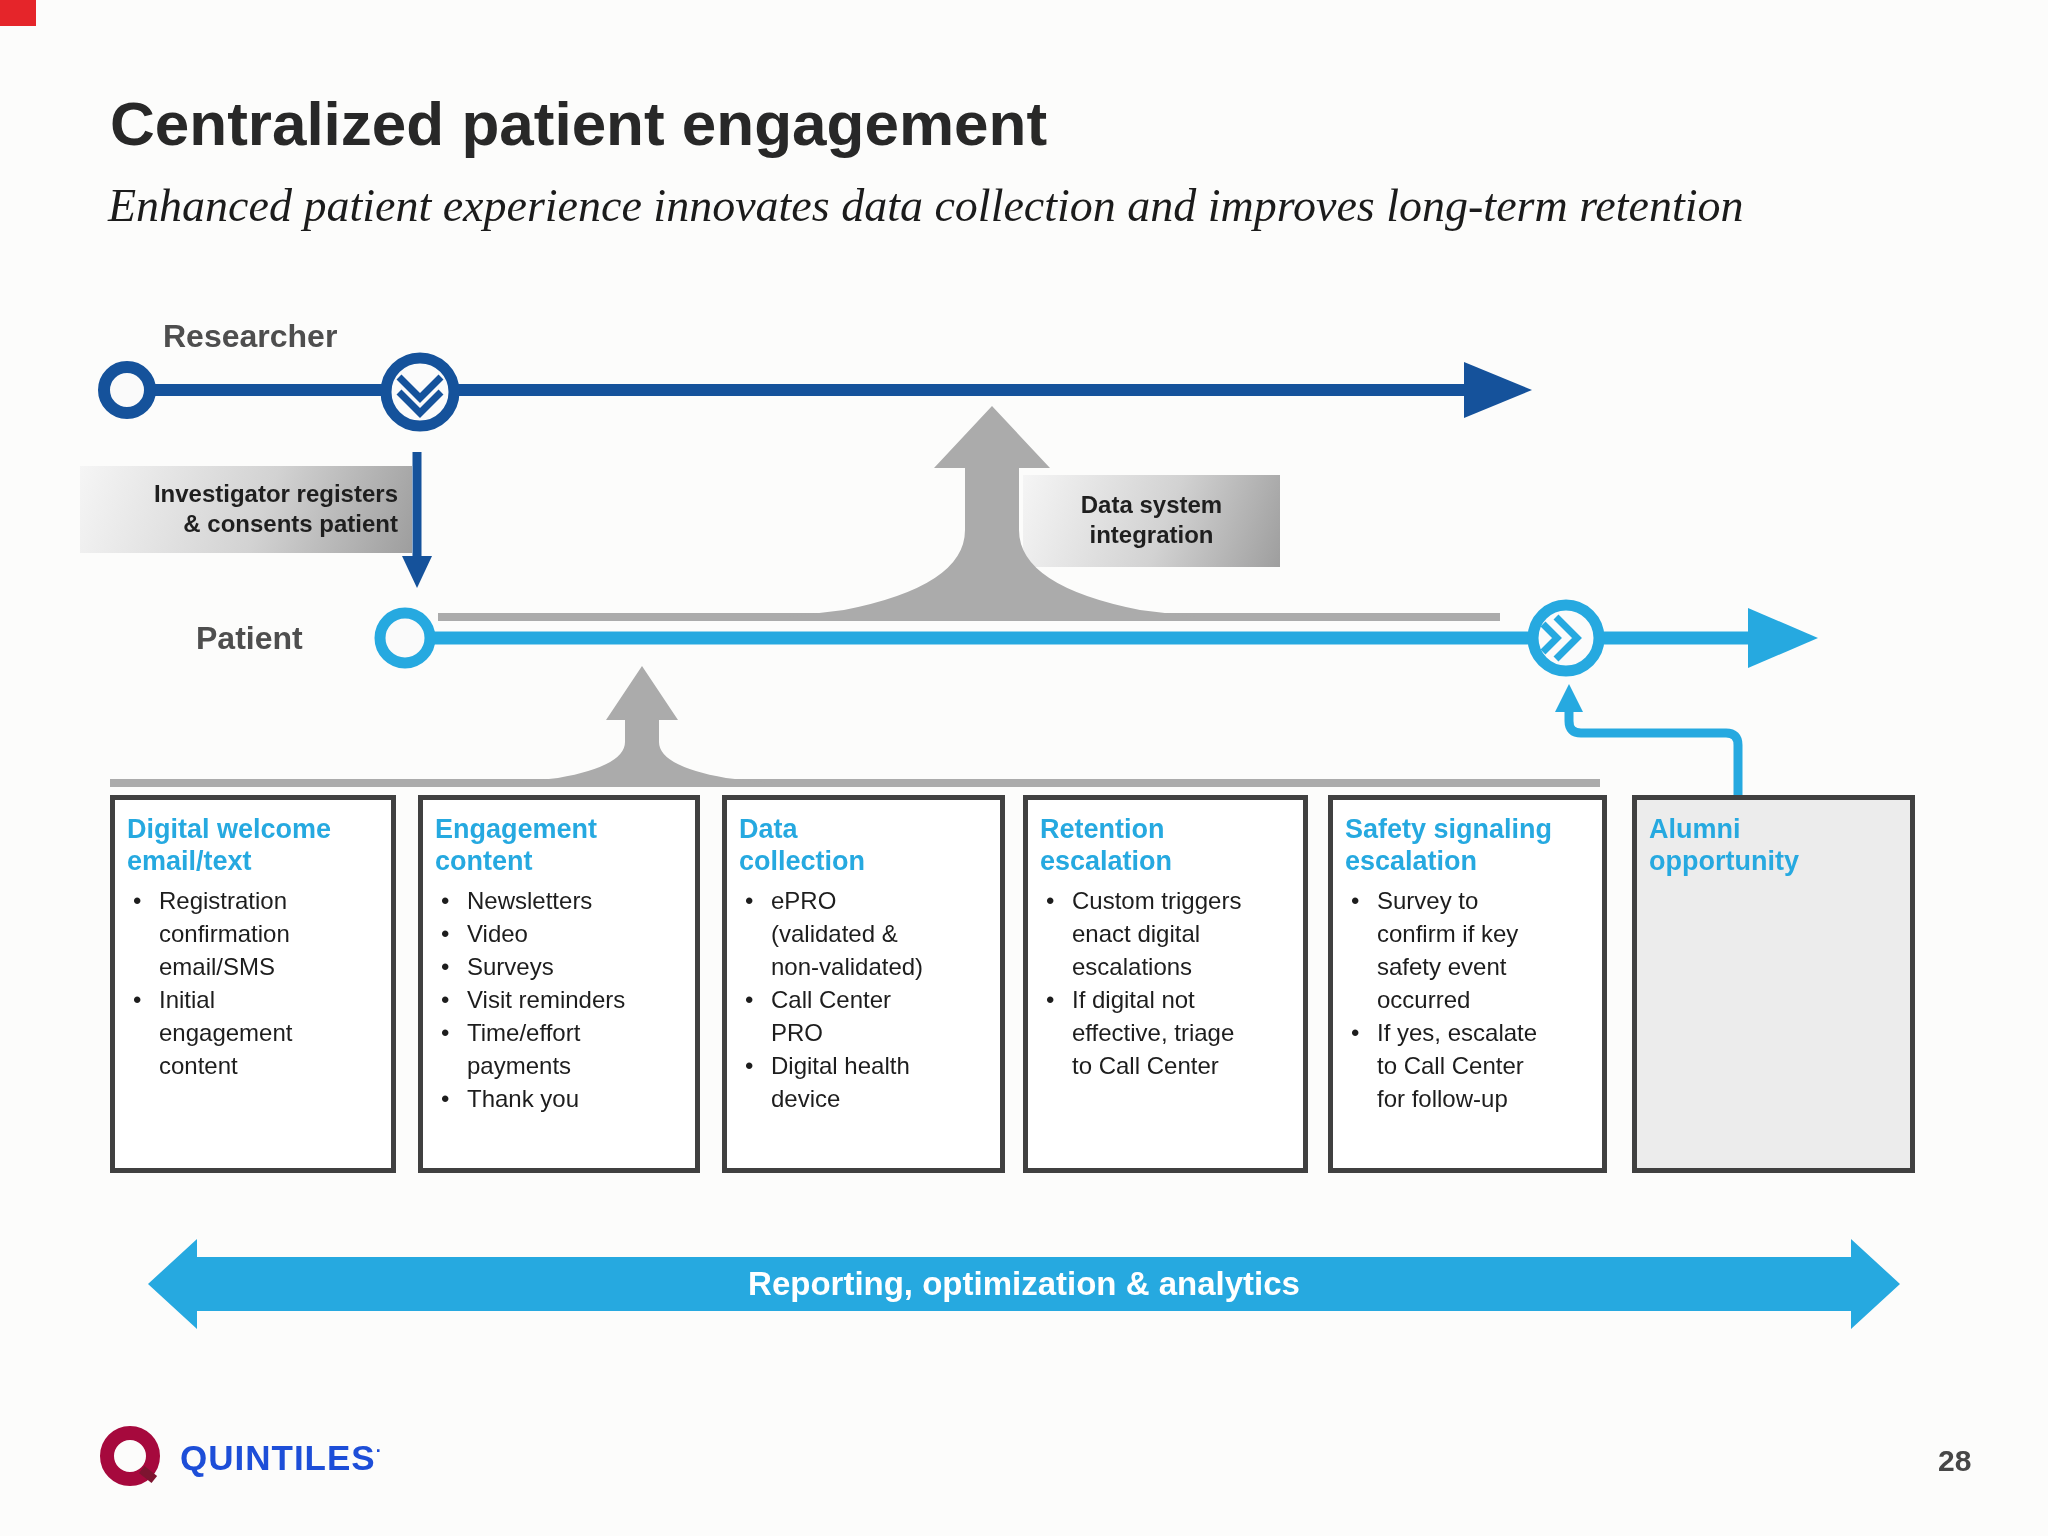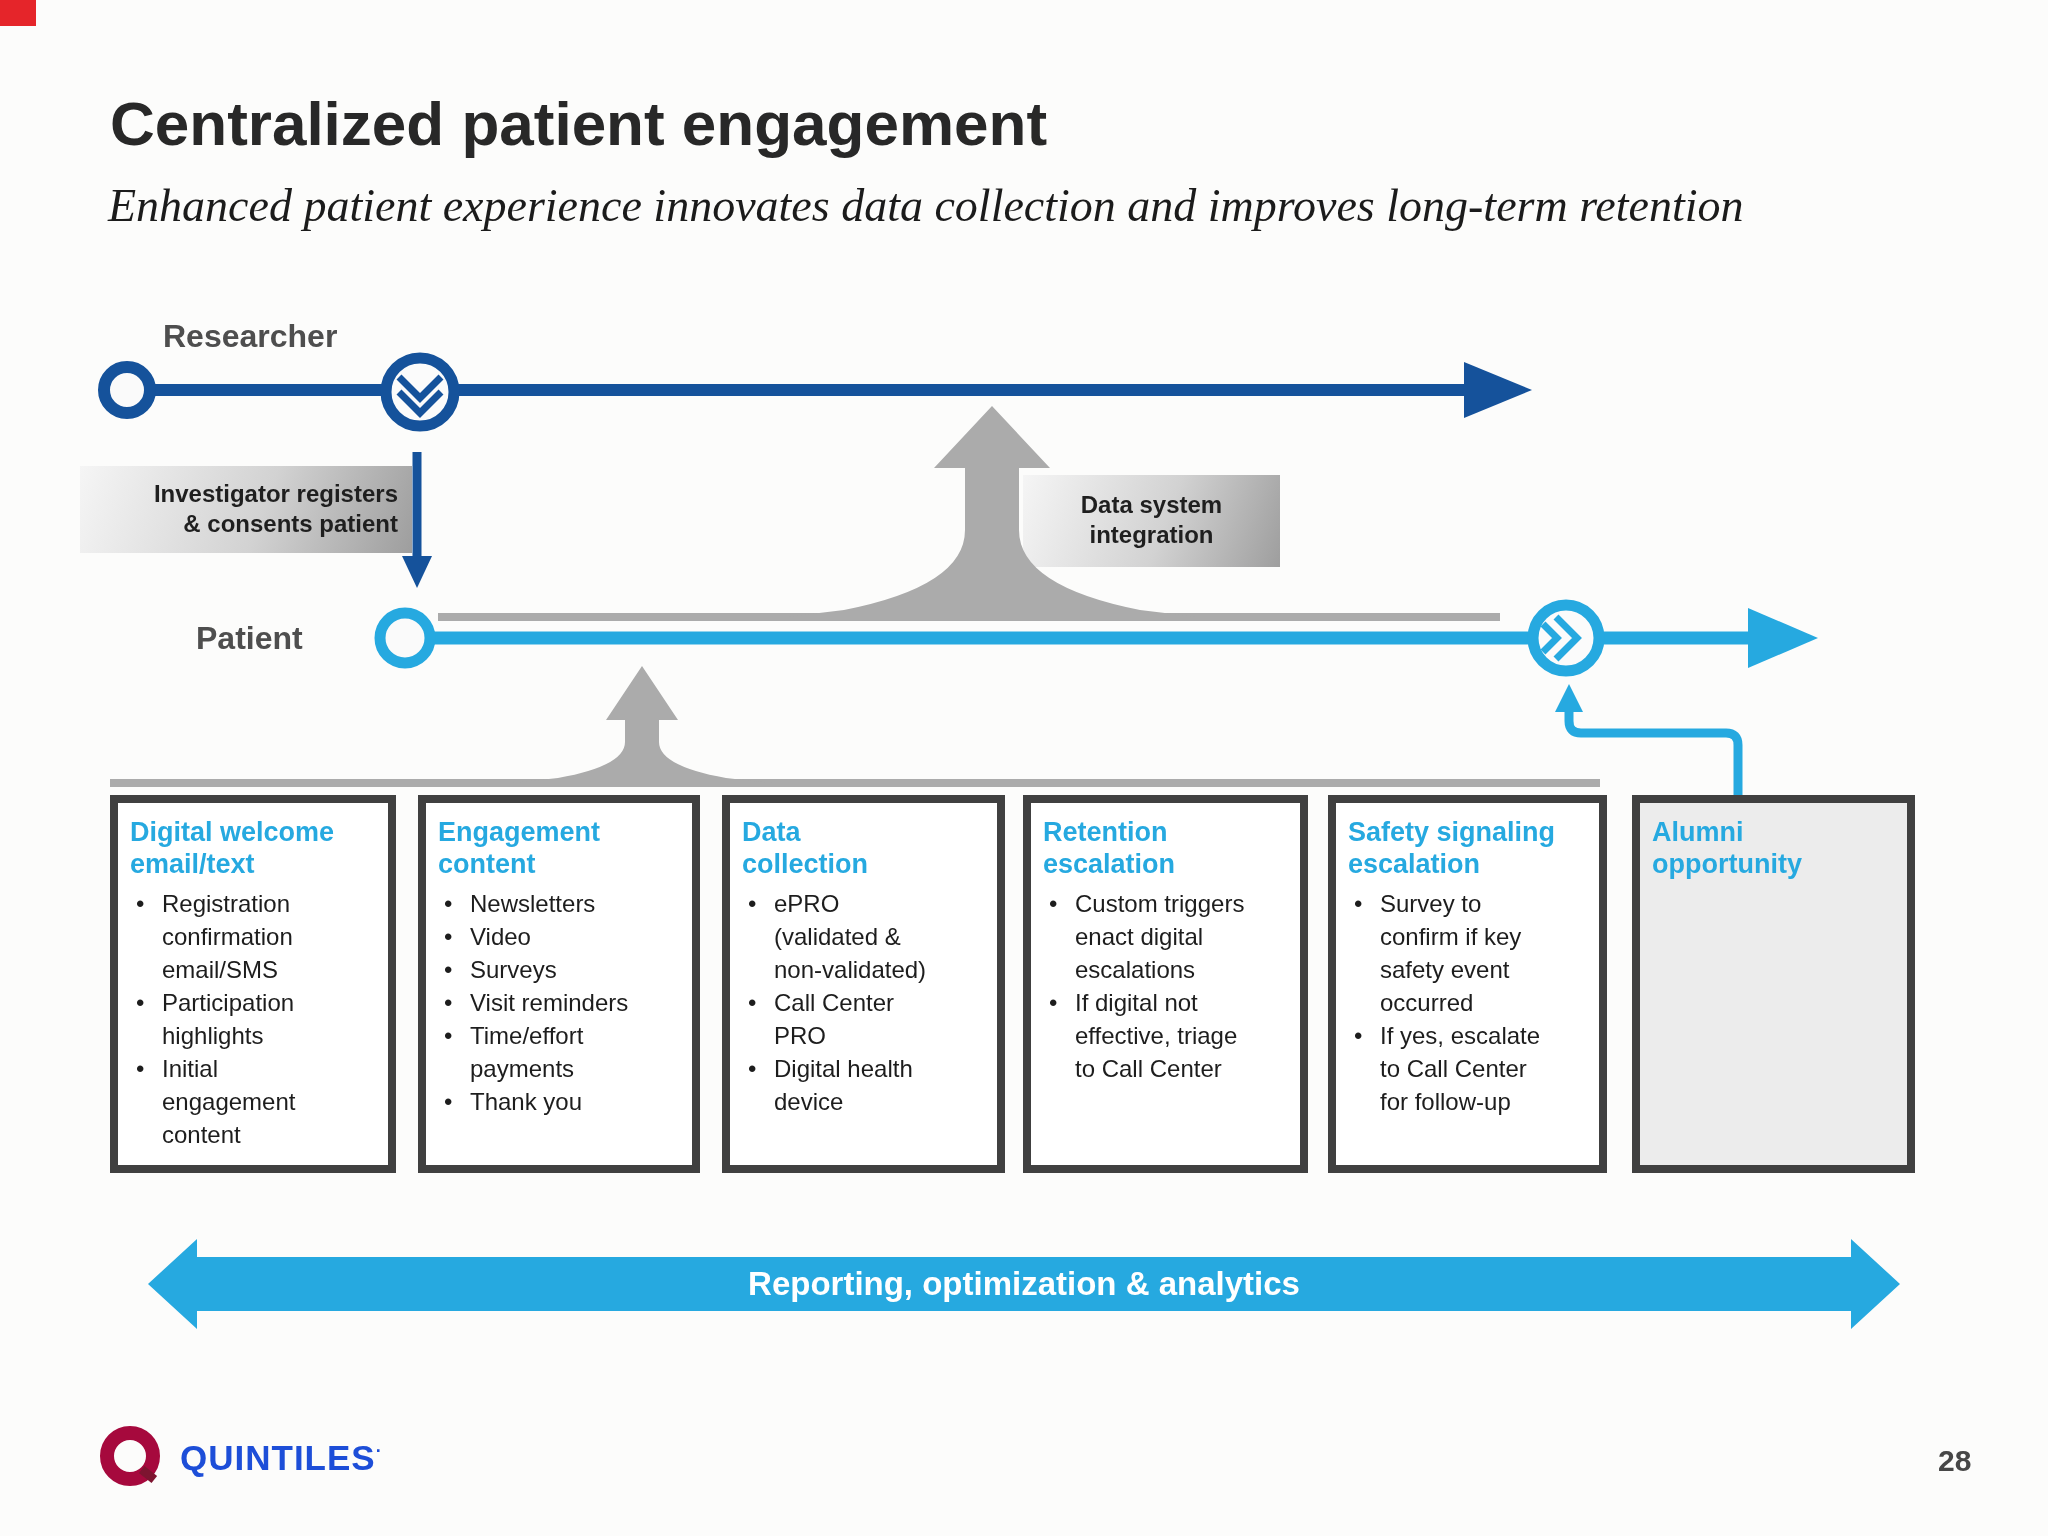--- a/index.html
+++ b/index.html
@@ -14,21 +14,21 @@
 
   .lane-label{position:absolute;font-weight:700;font-size:32px;color:#4E4E4E;}
   .researcher-label{left:163px;top:318px;}
   .patient-label{left:196px;top:620px;}
 
   .callout{position:absolute;background:linear-gradient(110deg,#F5F5F5 0%,#D2D2D2 55%,#9E9E9E 100%);
            color:#1F1F1F;font-weight:700;font-size:24px;line-height:30px;white-space:pre-line;box-sizing:border-box;}
   .callout-investigator{left:80px;top:466px;width:332px;height:87px;text-align:right;padding:13px 14px 13px 0;}
   .callout-datasystem{left:1023px;top:475px;width:257px;height:92px;text-align:center;padding:15px 4px 0 4px;}
 
-  .ebox{position:absolute;top:795px;height:378px;border:8px solid #404040;background:#fff;
+  .ebox{position:absolute;top:795px;height:378px;border:5px solid #404040;background:#fff;
         box-sizing:border-box;padding:13px 8px 0 12px;}
   .ebox.alt{background:#ECECEC;}
   .ebox-title{font-weight:700;font-size:27px;line-height:32px;color:#26A9E0;white-space:pre-line;margin:0 0 7px 0;}
   .bullets{list-style:none;margin:0;padding:0;font-size:24px;line-height:33px;color:#1D1D1D;}
   .bullets li{position:relative;padding-left:32px;white-space:pre-line;}
   .bullets li::before{content:"\2022";position:absolute;left:6px;}
 
   .svg-layer{position:absolute;left:0;top:0;pointer-events:none;}
 
   .banner-label{position:absolute;left:0;top:1265px;width:2048px;text-align:center;
@@ -60,22 +60,20 @@
   <div class="callout callout-datasystem">Data system
 integration</div>
 
   <div class="ebox" style="left:110px;width:286px;">
     <div class="ebox-title">Digital welcome
 email/text</div>
     <ul class="bullets">
       <li>Registration
 confirmation
 email/SMS</li>
-      <li>Participation
-highlights</li>
       <li>Initial
 engagement
 content</li>
     </ul>
   </div>
   <div class="ebox" style="left:418px;width:282px;">
     <div class="ebox-title">Engagement
 content</div>
     <ul class="bullets">
       <li>Newsletters</li>

